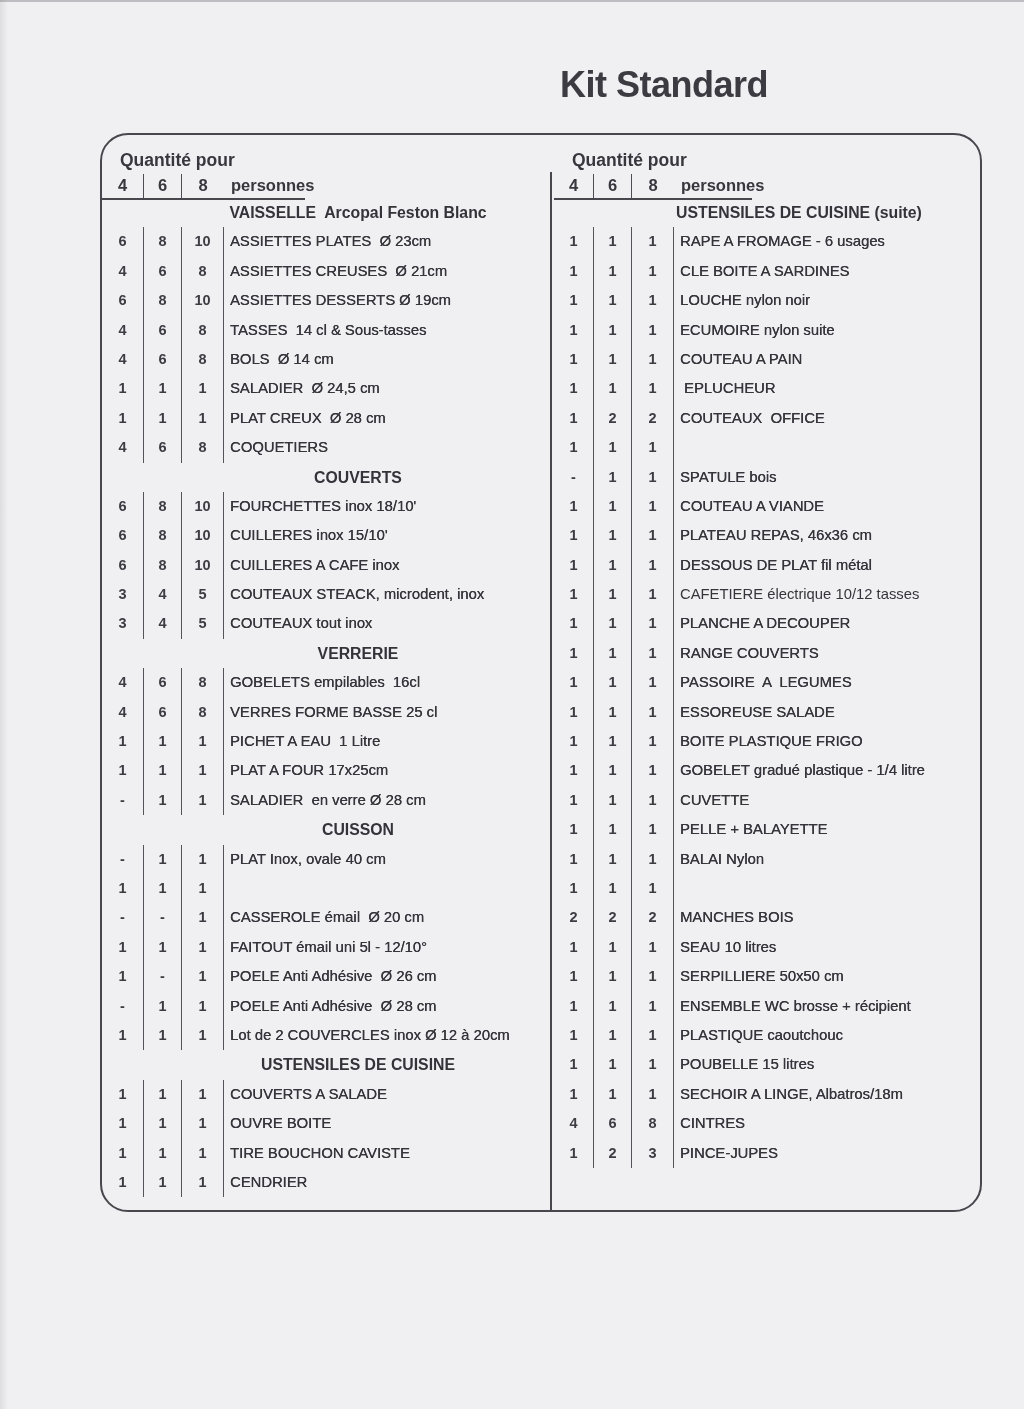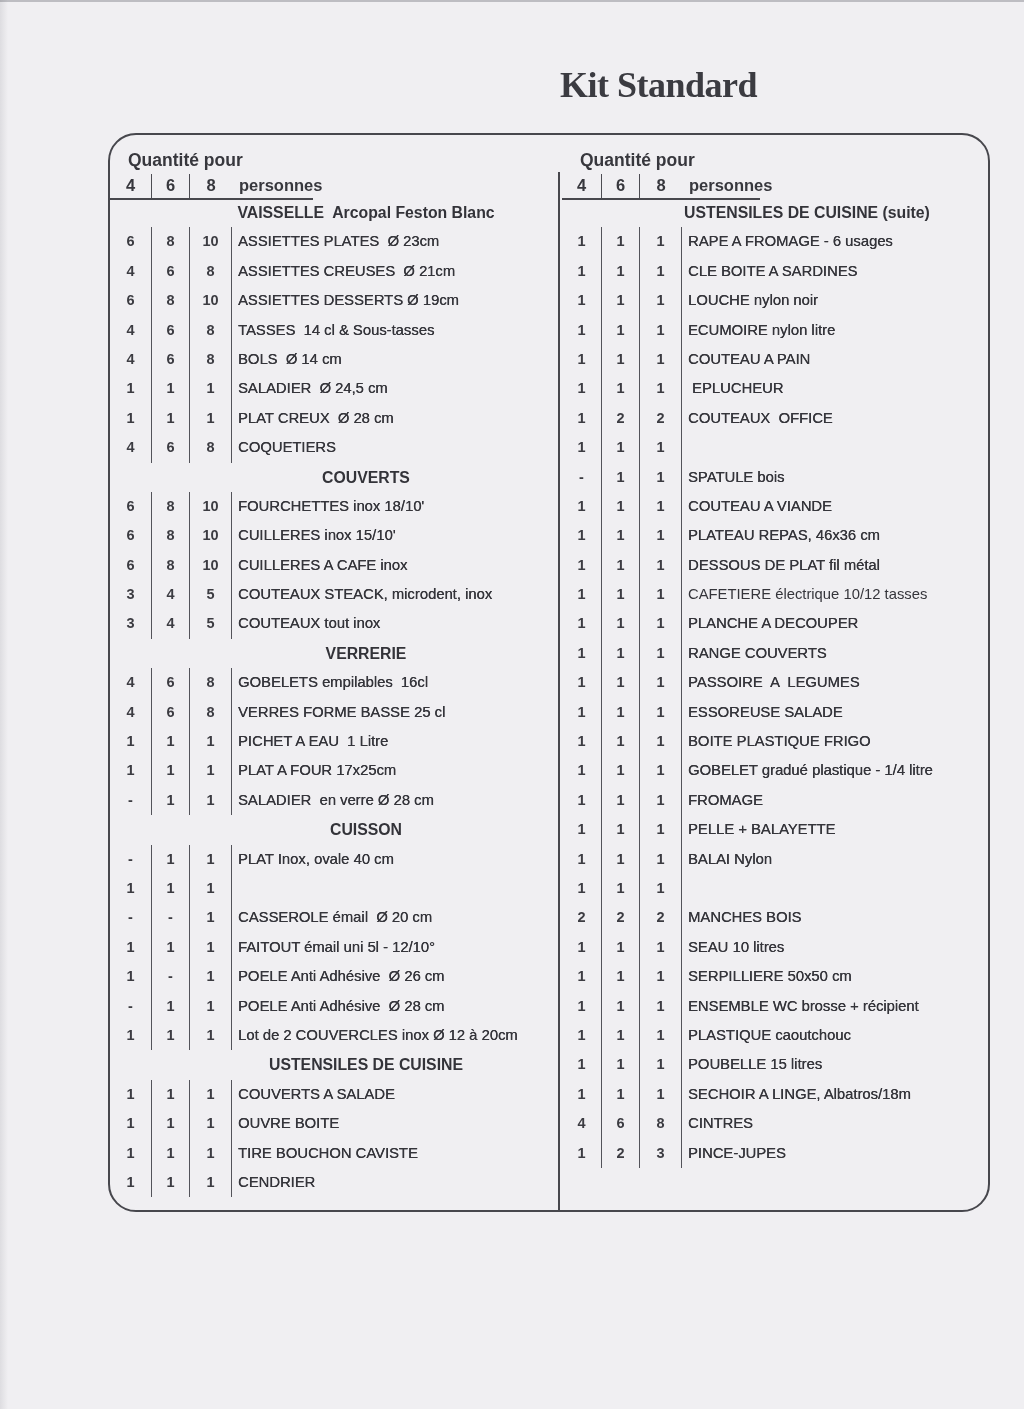--- a/index.html
+++ b/index.html
@@ -15,26 +15,25 @@
     background:#93939a;opacity:.55;
   }
   .edge-shade{
     position:absolute;top:0;left:0;width:8px;height:1409px;
     background:linear-gradient(to right, rgba(60,60,70,.10), rgba(60,60,70,0));
   }
   .title{
     position:absolute;left:560px;top:40px;
     font-size:36px;font-weight:700;color:#3b3b41;letter-spacing:-.5px;
     white-space:pre;
-    font-family:Liberation Serif, serif;
   }
   .box{
     position:absolute;left:100px;top:133px;
     width:878px;height:1075px;
-    border:2px solid #47474d;border-radius:28px;margin-left:8px;
+    border:2px solid #47474d;border-radius:28px;
   }
   .divider{
     position:absolute;left:448px;top:37px;bottom:0;width:2px;
     background:#47474d;
   }
   .half{position:absolute;top:0;height:100%;}
   .half.left{left:0;width:448px;}
   .half.right{left:452px;width:426px;}
 
   .qlabel{
@@ -318,21 +317,21 @@
         <div class="row item">
           <div class="q">1</div>
           <div class="q">1</div>
           <div class="q">1</div>
           <div class="lbl">LOUCHE nylon noir</div>
         </div>
         <div class="row item">
           <div class="q">1</div>
           <div class="q">1</div>
           <div class="q">1</div>
-          <div class="lbl">ECUMOIRE nylon litre</div>
+          <div class="lbl">ECUMOIRE nylon suite</div>
         </div>
         <div class="row item">
           <div class="q">1</div>
           <div class="q">1</div>
           <div class="q">1</div>
           <div class="lbl">COUTEAU A PAIN</div>
         </div>
         <div class="row item">
           <div class="q">1</div>
           <div class="q">1</div>
@@ -413,21 +412,21 @@
         <div class="row item">
           <div class="q">1</div>
           <div class="q">1</div>
           <div class="q">1</div>
           <div class="lbl">GOBELET gradué plastique - 1/4 litre</div>
         </div>
         <div class="row item">
           <div class="q">1</div>
           <div class="q">1</div>
           <div class="q">1</div>
-          <div class="lbl">FROMAGE</div>
+          <div class="lbl">CUVETTE</div>
         </div>
         <div class="row item">
           <div class="q">1</div>
           <div class="q">1</div>
           <div class="q">1</div>
           <div class="lbl">PELLE + BALAYETTE</div>
         </div>
         <div class="row item">
           <div class="q">1</div>
           <div class="q">1</div>

